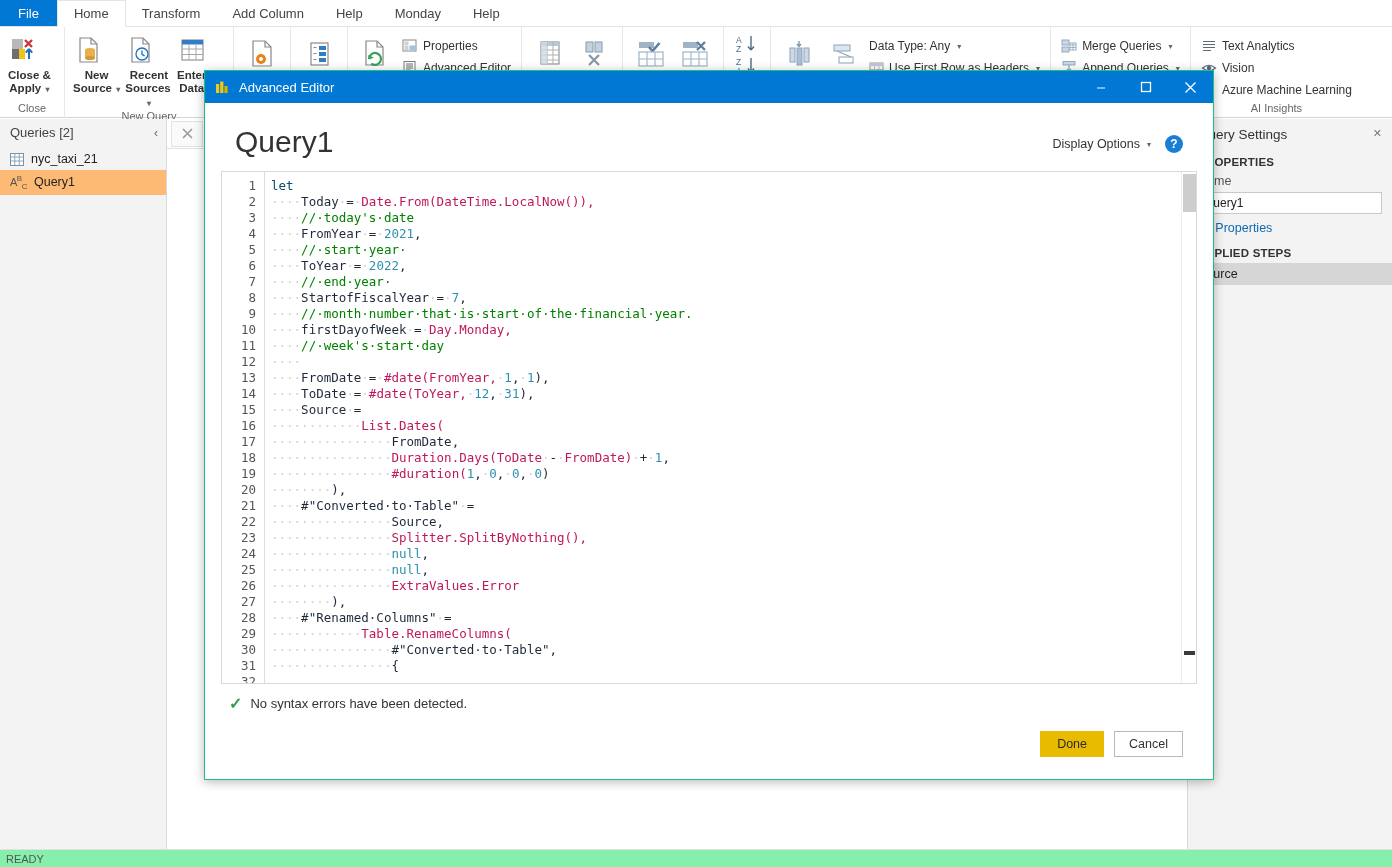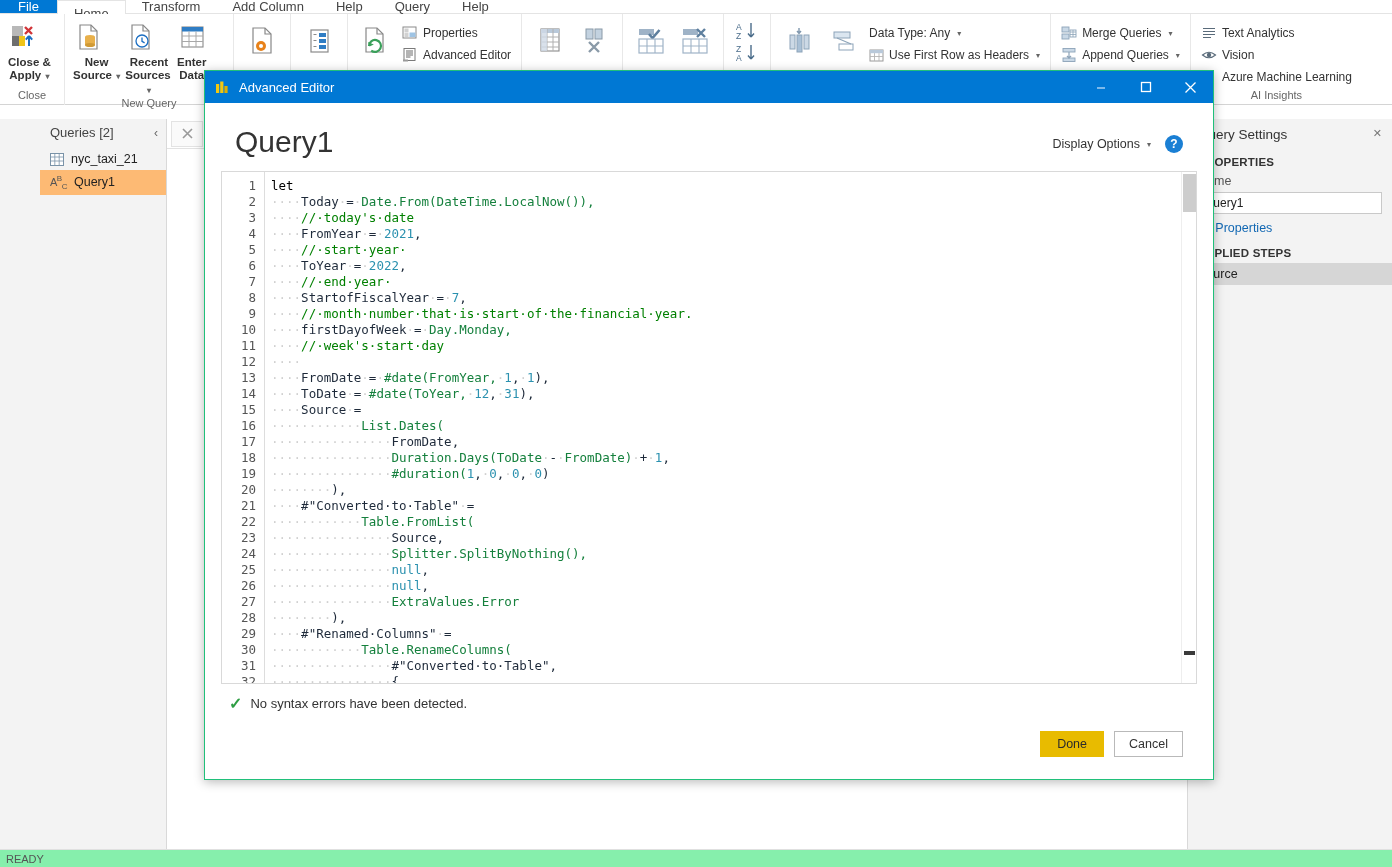--- a/index.html
+++ b/index.html
@@ -9,21 +9,21 @@
     font-family: "Liberation Sans", sans-serif;
     font-size: 12px;
     color: #333;
     background: #ffffff;
     overflow: hidden;
     position: relative;
   }
 
   
   .tabbar {
-    height: 14px; background:#ffffff; display:flex; align-items:stretch;
+    height: 27px; background:#ffffff; display:flex; align-items:stretch;
     border-bottom:1px solid #e4e4e4; position:relative;
   }
   .tab {
     padding: 0 16px; display:flex; align-items:center; font-size:13px;
     color:#444; cursor:default; white-space:nowrap;
   }
   .tab.file { background:#0078d4; color:#fff; padding:0 18px; }
   .tab.active { background:#fff; border:1px solid #e4e4e4; border-bottom:1px solid #fff;
                 position:relative; top:0; height:27px; }
 
@@ -46,21 +46,21 @@
   .smallrow { display:flex; align-items:center; gap:5px; height:22px; padding:0 4px;
               font-size:12px; color:#333; cursor:default; white-space:nowrap;}
   .stack { display:flex; flex-direction:column; justify-content:flex-start; padding-top:4px;}
   .iconbtn { width:44px; height:46px; display:flex; align-items:center; justify-content:center;}
   .caret { font-size:8px; color:#666; margin-left:2px; }
 
   
   .body { position:absolute; top:119px; left:0; right:0; bottom:18px; display:flex; }
 
   .queries-pane { width:167px; background:#f3f3f3; border-right:1px solid #d9d9d9;
-                  display:flex; flex-direction:column;padding-left:40px; }
+                  display:flex; flex-direction:column; }
   .queries-head { display:flex; align-items:center; justify-content:space-between;
                   padding:6px 8px 8px 10px; font-size:13px; color:#444; }
   .qitem { display:flex; align-items:center; gap:7px; padding:4px 8px 4px 10px;
            font-size:12.5px; color:#222; }
   .qitem.sel { background:#fdba74; }
 
   .center { flex:1; display:flex; flex-direction:column; background:#fff; position:relative;}
   .formulabar { height:30px; border-bottom:1px solid #e2e2e2; display:flex; align-items:center;
                 background:#fff; }
   .fx-close { width:32px; height:26px; margin-left:4px; border:1px solid #e3e3e3;
@@ -105,25 +105,25 @@
 
   .editor-wrap { margin:14px 16px 0 16px; border:1px solid #d9d9d9; flex:1;
                  position:relative; overflow:hidden; background:#fff; }
   .editor { position:absolute; inset:0; overflow:hidden; display:flex;
             font-family:"DejaVu Sans Mono","Liberation Mono",monospace; font-size:12.5px; }
   .gutter { width:42px; text-align:right; padding:6px 8px 0 0; color:#2b91af;
             background:#fff; user-select:none; }
   .gutter div { height:16px; line-height:16px; color:#555; }
   .codecol { flex:1; padding:6px 0 0 0; position:relative; border-left:1px solid #ddd;}
   .ln { height:16px; line-height:16px; white-space:pre; padding-left:6px; }
-  .kw  { color:#000000; }
+  .kw  { color:#0c4a6e; }
   .id  { color:#1e2a3a; }
   .cm  { color:#008000; }
   .num { color:#2b91af; }
-  .fn  { color:#15803d; }
+  .fn  { color:#be185d; }
   .ws  { color:#d0d0d0; }
 
   .vscroll { position:absolute; right:0; top:0; bottom:0; width:15px; background:#fff;
              border-left:1px solid #eee; }
   .vthumb { position:absolute; top:2px; left:1px; width:13px; height:38px; background:#cdcdcd; }
   .vbtn-dn { position:absolute; bottom:28px; left:2px; width:11px; height:4px; background:#3a3a3a;}
 
   .syntax-row { display:flex; align-items:center; gap:8px; padding:10px 0 0 24px;
                 font-size:13px; color:#333; }
   .check { color:#2f9e44; font-size:16px; font-weight:bold; }
@@ -136,21 +136,21 @@
 </style>
 </head>
 <body>
 
 <div class="tabbar">
   <div class="tab file">File</div>
   <div class="tab active">Home</div>
   <div class="tab">Transform</div>
   <div class="tab">Add Column</div>
   <div class="tab">Help</div>
-  <div class="tab">Query</div>
+  <div class="tab">Monday</div>
   <div class="tab">Help</div>
 </div>
 
 <div class="ribbon">
 
   <div class="rgroup">
     <div class="items">
       <div class="bigbtn">
         <span class="glyph">
           <svg width="30" height="30" viewBox="0 0 30 30">
@@ -560,21 +560,20 @@
           <div class="ln"><span class="ws">····</span></div>
           <div class="ln"><span class="ws">····</span><span class="id">FromDate</span><span class="ws">·</span><span class="id">=</span><span class="ws">·</span><span class="fn">#date(FromYear,</span><span class="ws">·</span><span class="num">1</span><span class="id">,</span><span class="ws">·</span><span class="num">1</span><span class="id">),</span></div>
           <div class="ln"><span class="ws">····</span><span class="id">ToDate</span><span class="ws">·</span><span class="id">=</span><span class="ws">·</span><span class="fn">#date(ToYear,</span><span class="ws">·</span><span class="num">12</span><span class="id">,</span><span class="ws">·</span><span class="num">31</span><span class="id">),</span></div>
           <div class="ln"><span class="ws">····</span><span class="id">Source</span><span class="ws">·</span><span class="id">=</span></div>
           <div class="ln"><span class="ws">············</span><span class="fn">List.Dates(</span></div>
           <div class="ln"><span class="ws">················</span><span class="id">FromDate,</span></div>
           <div class="ln"><span class="ws">················</span><span class="fn">Duration.Days(ToDate</span><span class="ws">·</span><span class="id">-</span><span class="ws">·</span><span class="fn">FromDate)</span><span class="ws">·</span><span class="id">+</span><span class="ws">·</span><span class="num">1</span><span class="id">,</span></div>
           <div class="ln"><span class="ws">················</span><span class="fn">#duration(</span><span class="num">1</span><span class="id">,</span><span class="ws">·</span><span class="num">0</span><span class="id">,</span><span class="ws">·</span><span class="num">0</span><span class="id">,</span><span class="ws">·</span><span class="num">0</span><span class="id">)</span></div>
           <div class="ln"><span class="ws">········</span><span class="id">),</span></div>
           <div class="ln"><span class="ws">····</span><span class="id">#"Converted·to·Table"</span><span class="ws">·</span><span class="id">=</span></div>
-          <div class="ln"><span class="ws">············</span><span class="fn">Table.FromList(</span></div>
           <div class="ln"><span class="ws">················</span><span class="id">Source,</span></div>
           <div class="ln"><span class="ws">················</span><span class="fn">Splitter.SplitByNothing(),</span></div>
           <div class="ln"><span class="ws">················</span><span class="num">null</span><span class="id">,</span></div>
           <div class="ln"><span class="ws">················</span><span class="num">null</span><span class="id">,</span></div>
           <div class="ln"><span class="ws">················</span><span class="fn">ExtraValues.Error</span></div>
           <div class="ln"><span class="ws">········</span><span class="id">),</span></div>
           <div class="ln"><span class="ws">····</span><span class="id">#"Renamed·Columns"</span><span class="ws">·</span><span class="id">=</span></div>
           <div class="ln"><span class="ws">············</span><span class="fn">Table.RenameColumns(</span></div>
           <div class="ln"><span class="ws">················</span><span class="id">#"Converted·to·Table",</span></div>
           <div class="ln"><span class="ws">················</span><span class="id">{</span></div>

